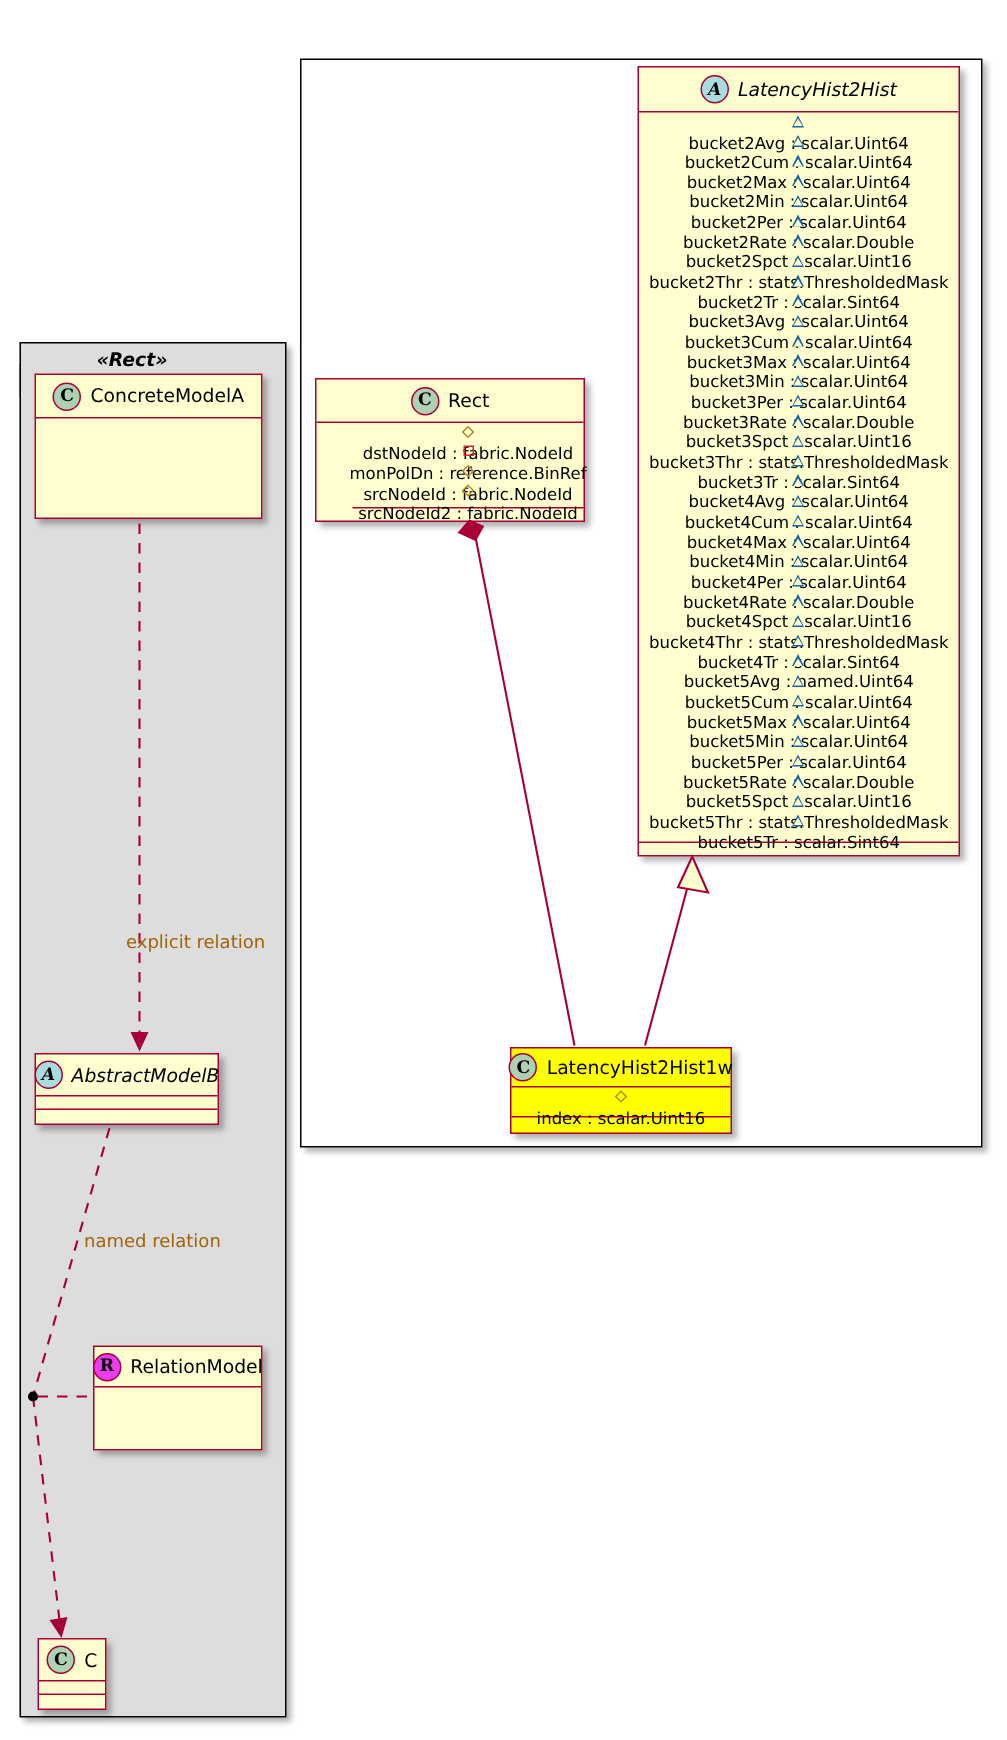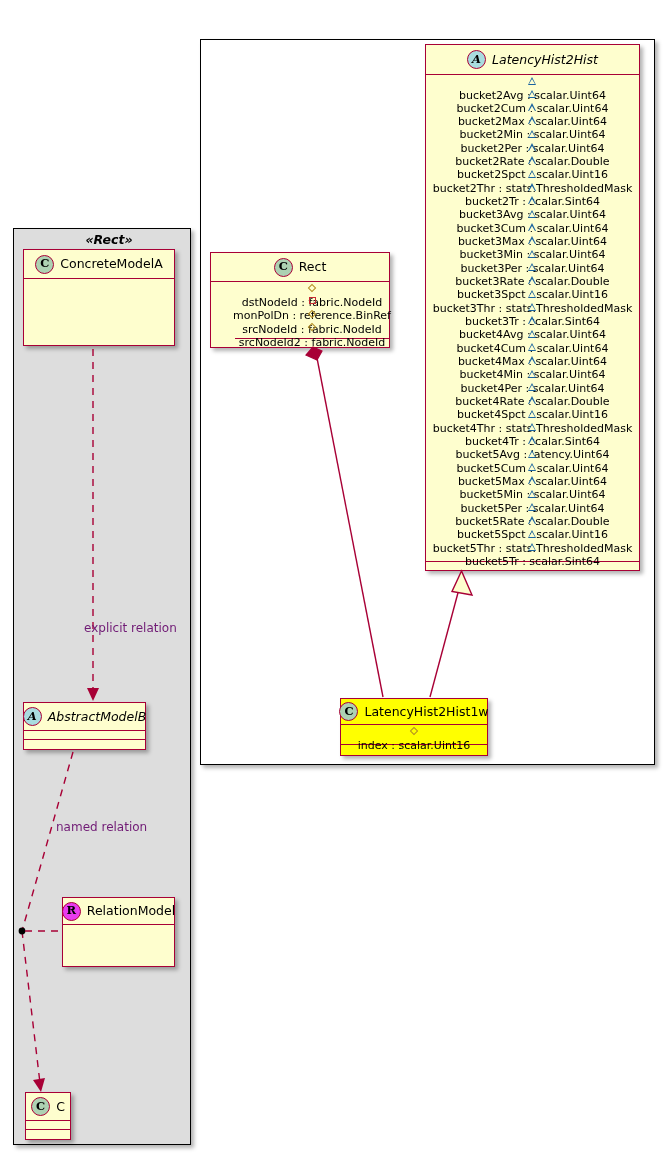--- a/index.html
+++ b/index.html
@@ -197,41 +197,41 @@
     left: 0; top: 0;
     width: 671px;
     height: 1160px;
     pointer-events: none;
   }
 
   
   .edge-label {
     position: absolute;
     font-size: 12px;
-    color: #701a75;
+    color: #a16207;
     white-space: nowrap;
     line-height: 1;
   }
 </style>
 </head>
 <body>
 
 <div class="pkg-tab" style="left:200px; top:17px; width:60px; height:23px;">
   <span>latency</span>
   <span class="pkg-tab-fold" style="border-bottom:23px solid #ffffff;"></span>
 </div>
 <div class="pkg" style="left:200px; top:39px; width:455px; height:726px;"></div>
 
 <div class="pkg-tab legend-tab" style="left:13px; top:207px; width:62px; height:22px;">
   <span>LEGEND</span>
   <span class="pkg-tab-fold" style="border-bottom:22px solid #dddddd;"></span>
 </div>
 <div class="pkg legend-body" style="left:13px; top:228px; width:178px; height:917px;"></div>
 
-<div class="stereotype" style="left:13px; top:232px; width:150px;padding-left:21px;">«Rect»</div>
+<div class="stereotype" style="left:13px; top:232px; width:150px;">«Rect»</div>
 
 <div class="cls" style="left:425px; top:44px; width:215px; height:527px;">
   <div class="cls-header" style="height:30px;">
     <span class="badge badge-a">A</span>
     <span class="cls-name italic">LatencyHist2Hist</span>
   </div>
   <div class="cls-attrs" style="height:487px;">
       <div class="attr">
         <span class="gly gly-triangle"></span>
         <span class="attr-text">bucket2Avg : scalar.Uint64</span>
@@ -335,21 +335,21 @@
       <div class="attr">
         <span class="gly gly-triangle"></span>
         <span class="attr-text">bucket4Thr : stats.ThresholdedMask</span>
       </div>
       <div class="attr">
         <span class="gly gly-triangle"></span>
         <span class="attr-text">bucket4Tr : scalar.Sint64</span>
       </div>
       <div class="attr">
         <span class="gly gly-triangle"></span>
-        <span class="attr-text">bucket5Avg : latency.Uint64</span>
+        <span class="attr-text">bucket5Avg : named.Uint64</span>
       </div>
       <div class="attr">
         <span class="gly gly-triangle"></span>
         <span class="attr-text">bucket5Cum : scalar.Uint64</span>
       </div>
       <div class="attr">
         <span class="gly gly-triangle"></span>
         <span class="attr-text">bucket5Max : scalar.Uint64</span>
       </div>
       <div class="attr">

